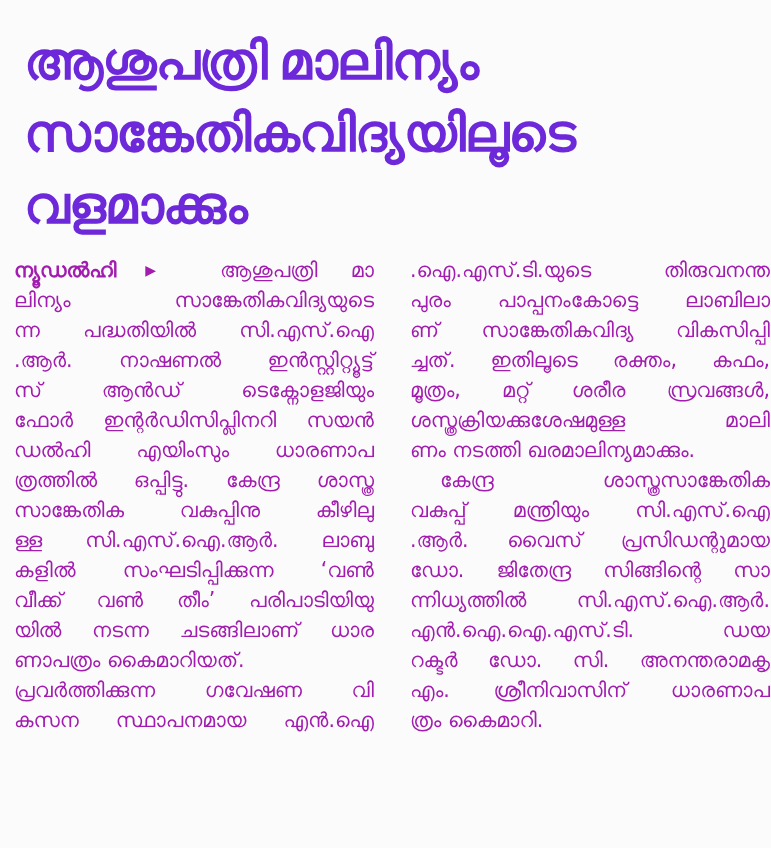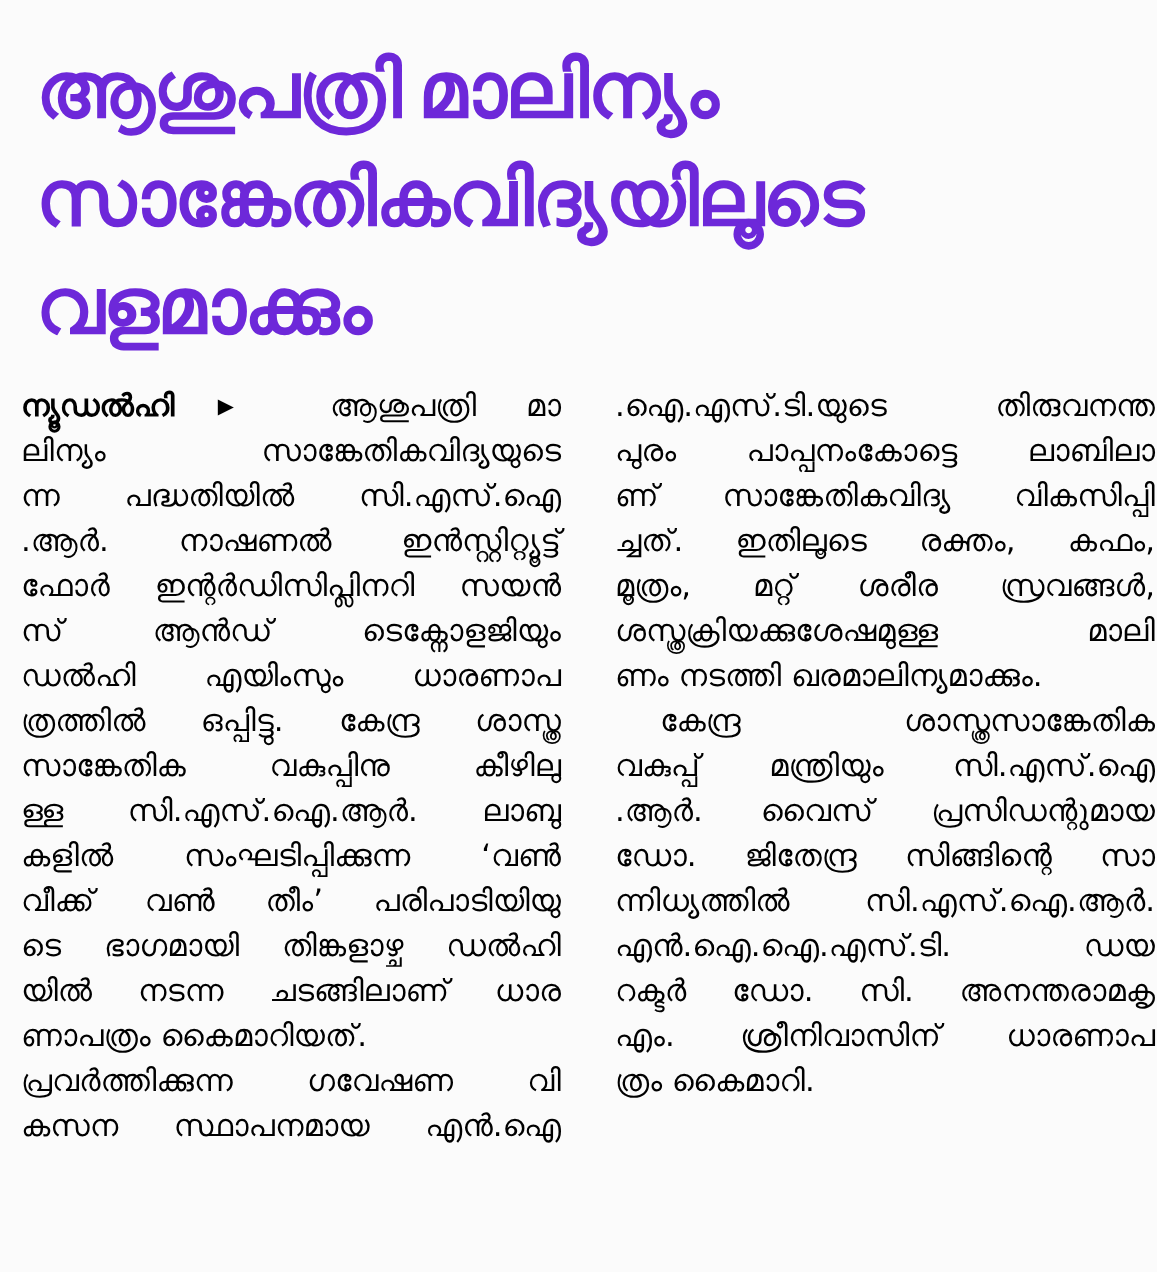--- a/index.html
+++ b/index.html
@@ -2,21 +2,21 @@
 <html><head>
 <meta charset="utf-8">
 <style>
   html, body { margin: 0; padding: 0; background: #fbfbfb; }
   body { width: 771px; height: 848px; overflow: hidden; position: relative; color: #1d1d1d;
          font-family: "DejaVu Sans", "Liberation Sans", sans-serif; }
   .headline { position: absolute; left: 12px; top: 14px; width: 750px; margin: 12px;
               font-family: Liberation Serif, serif; font-weight: 700; color: #6d28d9;
               font-size: 52px; line-height: 72px; letter-spacing: -1px; }
   .headline .hl-line { display: block; white-space: nowrap; }
-  .col { position: absolute; top: 255px; font-size: 20.5px; line-height: 30px; color: #000000; }
+  .col { position: absolute; top: 255px; font-size: 20.5px; line-height: 30px; color: #a21caf; }
   .col.left { left: 14px; width: 360px; }
   .col.right { left: 410px; width: 360px; }
   .line { display: block; white-space: nowrap; text-align: justify; text-align-last: justify; height: 30px; overflow: visible; }
   .line.last { text-align-last: left; }
   .line.indent { padding-left: 30px; }
   .dateline { font-weight: 700; }
   .arrow { font-size: 14px; vertical-align: 2px; padding: 0 4px 0 2px; }
 </style>
 </head>
 <body>
@@ -25,29 +25,28 @@
   <span class="hl-line">ആശുപത്രി മാലിന്യം</span>
   <span class="hl-line">സാങ്കേതികവിദ്യയിലൂടെ</span>
   <span class="hl-line">വളമാക്കും</span>
 </h1>
 
 <div class="col left">
   <span class="line"><span class="dateline">ന്യൂഡൽഹി</span><span class="arrow">▶</span> <span>ആശുപത്രി മാ</span></span>
   <span class="line">ലിന്യം സാങ്കേതികവിദ്യയുടെ</span>
   <span class="line">ന്ന പദ്ധതിയിൽ സി.എസ്.ഐ</span>
   <span class="line">.ആർ. നാഷണൽ ഇൻസ്റ്റിറ്റ്യൂട്ട്</span>
+  <span class="line">സ് ആൻഡ് ടെക്നോളജിയും</span>
   <span class="line">ഫോർ ഇന്റർഡിസിപ്ലിനറി സയൻ</span>
-  <span class="line">സ് ആൻഡ് ടെക്നോളജിയും</span>
   <span class="line">ഡൽഹി എയിംസും ധാരണാപ</span>
   <span class="line">ത്രത്തിൽ ഒപ്പിട്ടു. കേന്ദ്ര ശാസ്ത്ര</span>
   <span class="line">സാങ്കേതിക വകുപ്പിനു കീഴിലു</span>
   <span class="line">ള്ള സി.എസ്.ഐ.ആർ. ലാബു</span>
   <span class="line">കളിൽ സംഘടിപ്പിക്കുന്ന ‘വൺ</span>
   <span class="line">വീക്ക് വൺ തീം’ പരിപാടിയിയു</span>
-  <span class="line">ടെ ഭാഗമായി തിങ്കളാഴ്ച ഡൽഹി</span>
   <span class="line">യിൽ നടന്ന ചടങ്ങിലാണ് ധാര</span>
   <span class="line last">ണാപത്രം കൈമാറിയത്.</span>
   <span class="line">പ്രവർത്തിക്കുന്ന ഗവേഷണ വി</span>
   <span class="line">കസന സ്ഥാപനമായ എൻ.ഐ</span>
 </div>
 
 <div class="col right">
   <span class="line">.ഐ.എസ്.ടി.യുടെ തിരുവനന്ത</span>
   <span class="line">പുരം പാപ്പനംകോട്ടെ ലാബിലാ</span>
   <span class="line">ണ് സാങ്കേതികവിദ്യ വികസിപ്പി</span>

